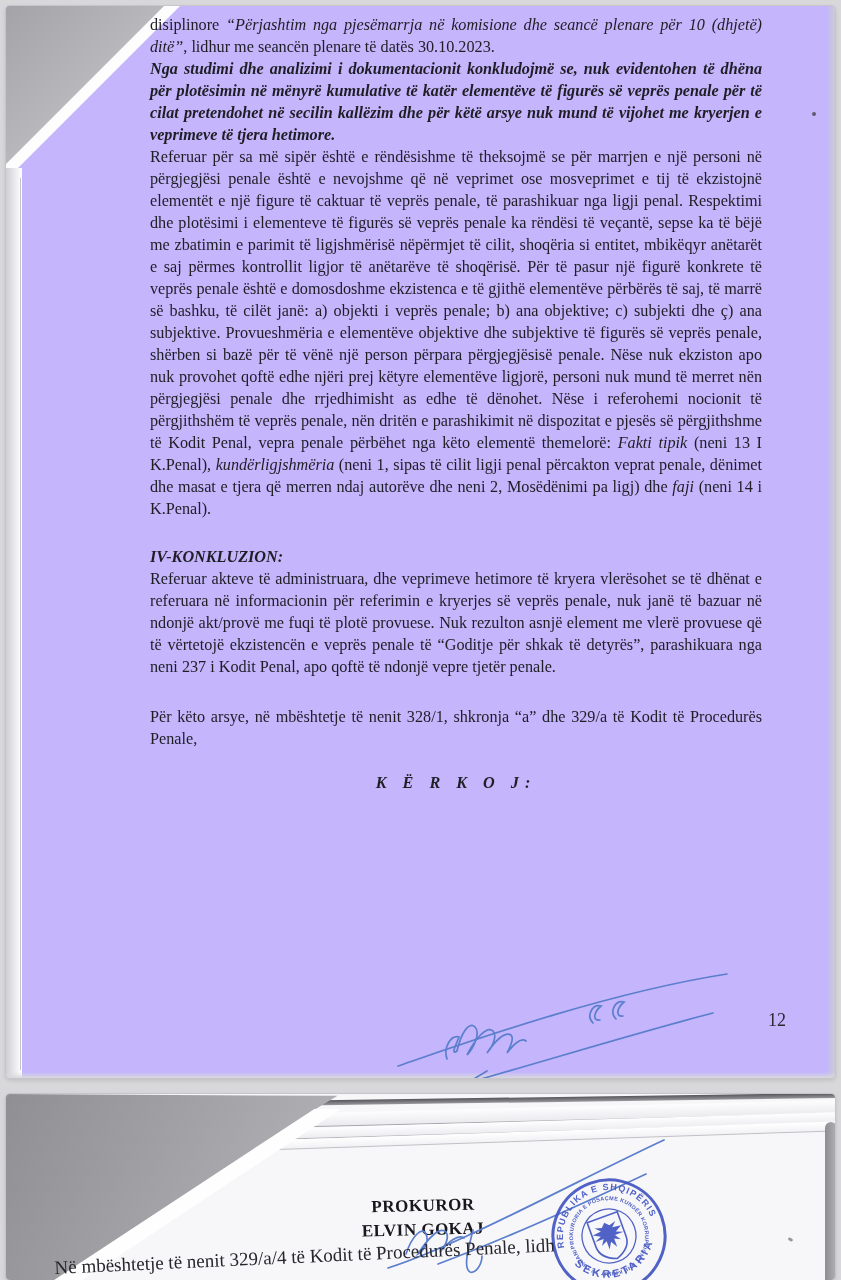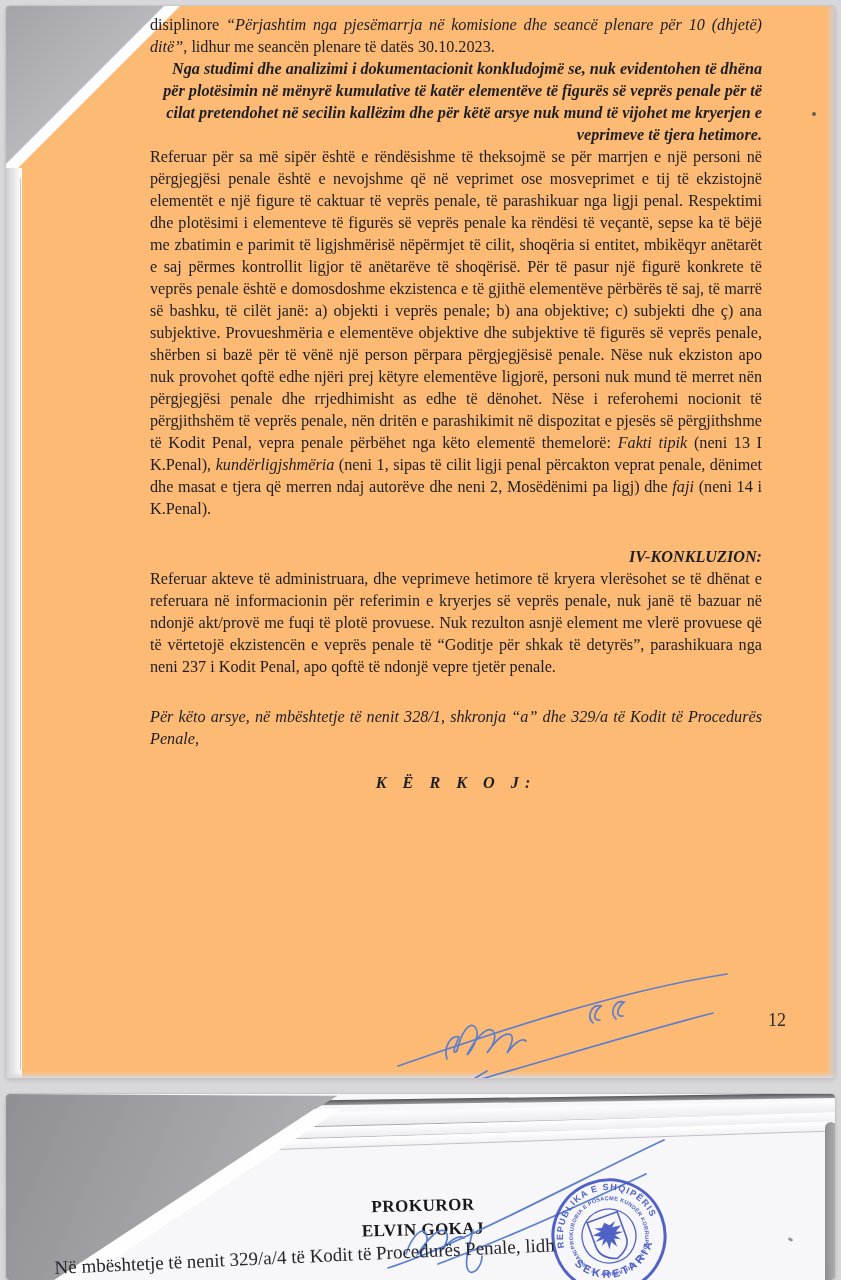--- a/index.html
+++ b/index.html
@@ -4,21 +4,21 @@
 <style>
   html,body{margin:0;padding:0;}
   body{
     width:841px;height:1280px;overflow:hidden;
     background:#d8d8db;
     font-family:"Liberation Serif", serif;
     position:relative;
   }
   .photo{
     position:absolute;left:6px;width:829px;
-    background:#fdba74;border-radius:4px;overflow:hidden;
+    background:#c4b5fd;border-radius:4px;overflow:hidden;
     box-shadow:0 0 0 1px #c6c6ca, 0 2px 5px rgba(0,0,0,.14);
   }
   .photo1{top:6px;height:1072px;}
   .photo2{top:1094px;height:186px;background:#f7f7f9;}
 
   
   .fold1{position:absolute;top:0;left:0;width:178px;height:172px;
     clip-path:polygon(0 0,160px 0,0 160px);
     background:linear-gradient(135deg,#a4a4a8 0%,#bcbcc0 55%,#d6d6d9 100%);}
   .fold1edge{position:absolute;top:0;left:0;width:178px;height:178px;
@@ -32,24 +32,24 @@
   .botshade1{position:absolute;left:0;right:0;bottom:0;height:6px;
     background:linear-gradient(to top,#d9d9dc,rgba(255,255,255,0));}
 
   
   .textblock{
     position:absolute;left:144px;top:8px;width:612px;
     font-size:16.2px;line-height:22px;color:#1e1e24;
   }
   .textblock p, .textblock h3{margin:0;font-size:inherit;}
   .just{text-align:justify;}
-  .bi{font-weight:700;font-style:italic;text-align:right;}
+  .bi{font-weight:700;font-style:italic;}
   .gap32{margin-top:32px !important;}
   .gap30{margin-top:30px !important;}
-  .gap28{margin-top:28px !important;font-style:italic;}
+  .gap28{margin-top:28px !important;}
   .gap26{margin-top:26px !important;}
   .gap22{margin-top:22px !important;}
   .gap20{margin-top:20px !important;}
   .kerkoj{text-align:center;font-weight:700;letter-spacing:6px;font-size:17px;font-style:italic;}
   .seg-i{font-style:italic;}
   .seg-r{font-style:normal;}
   .pagenum{position:absolute;left:762px;top:1004px;font-size:18px;color:#2a2a30;}
   .dot1{position:absolute;left:806px;top:106px;width:4px;height:4px;border-radius:50%;
     background:#45454b;opacity:.8;}
 

